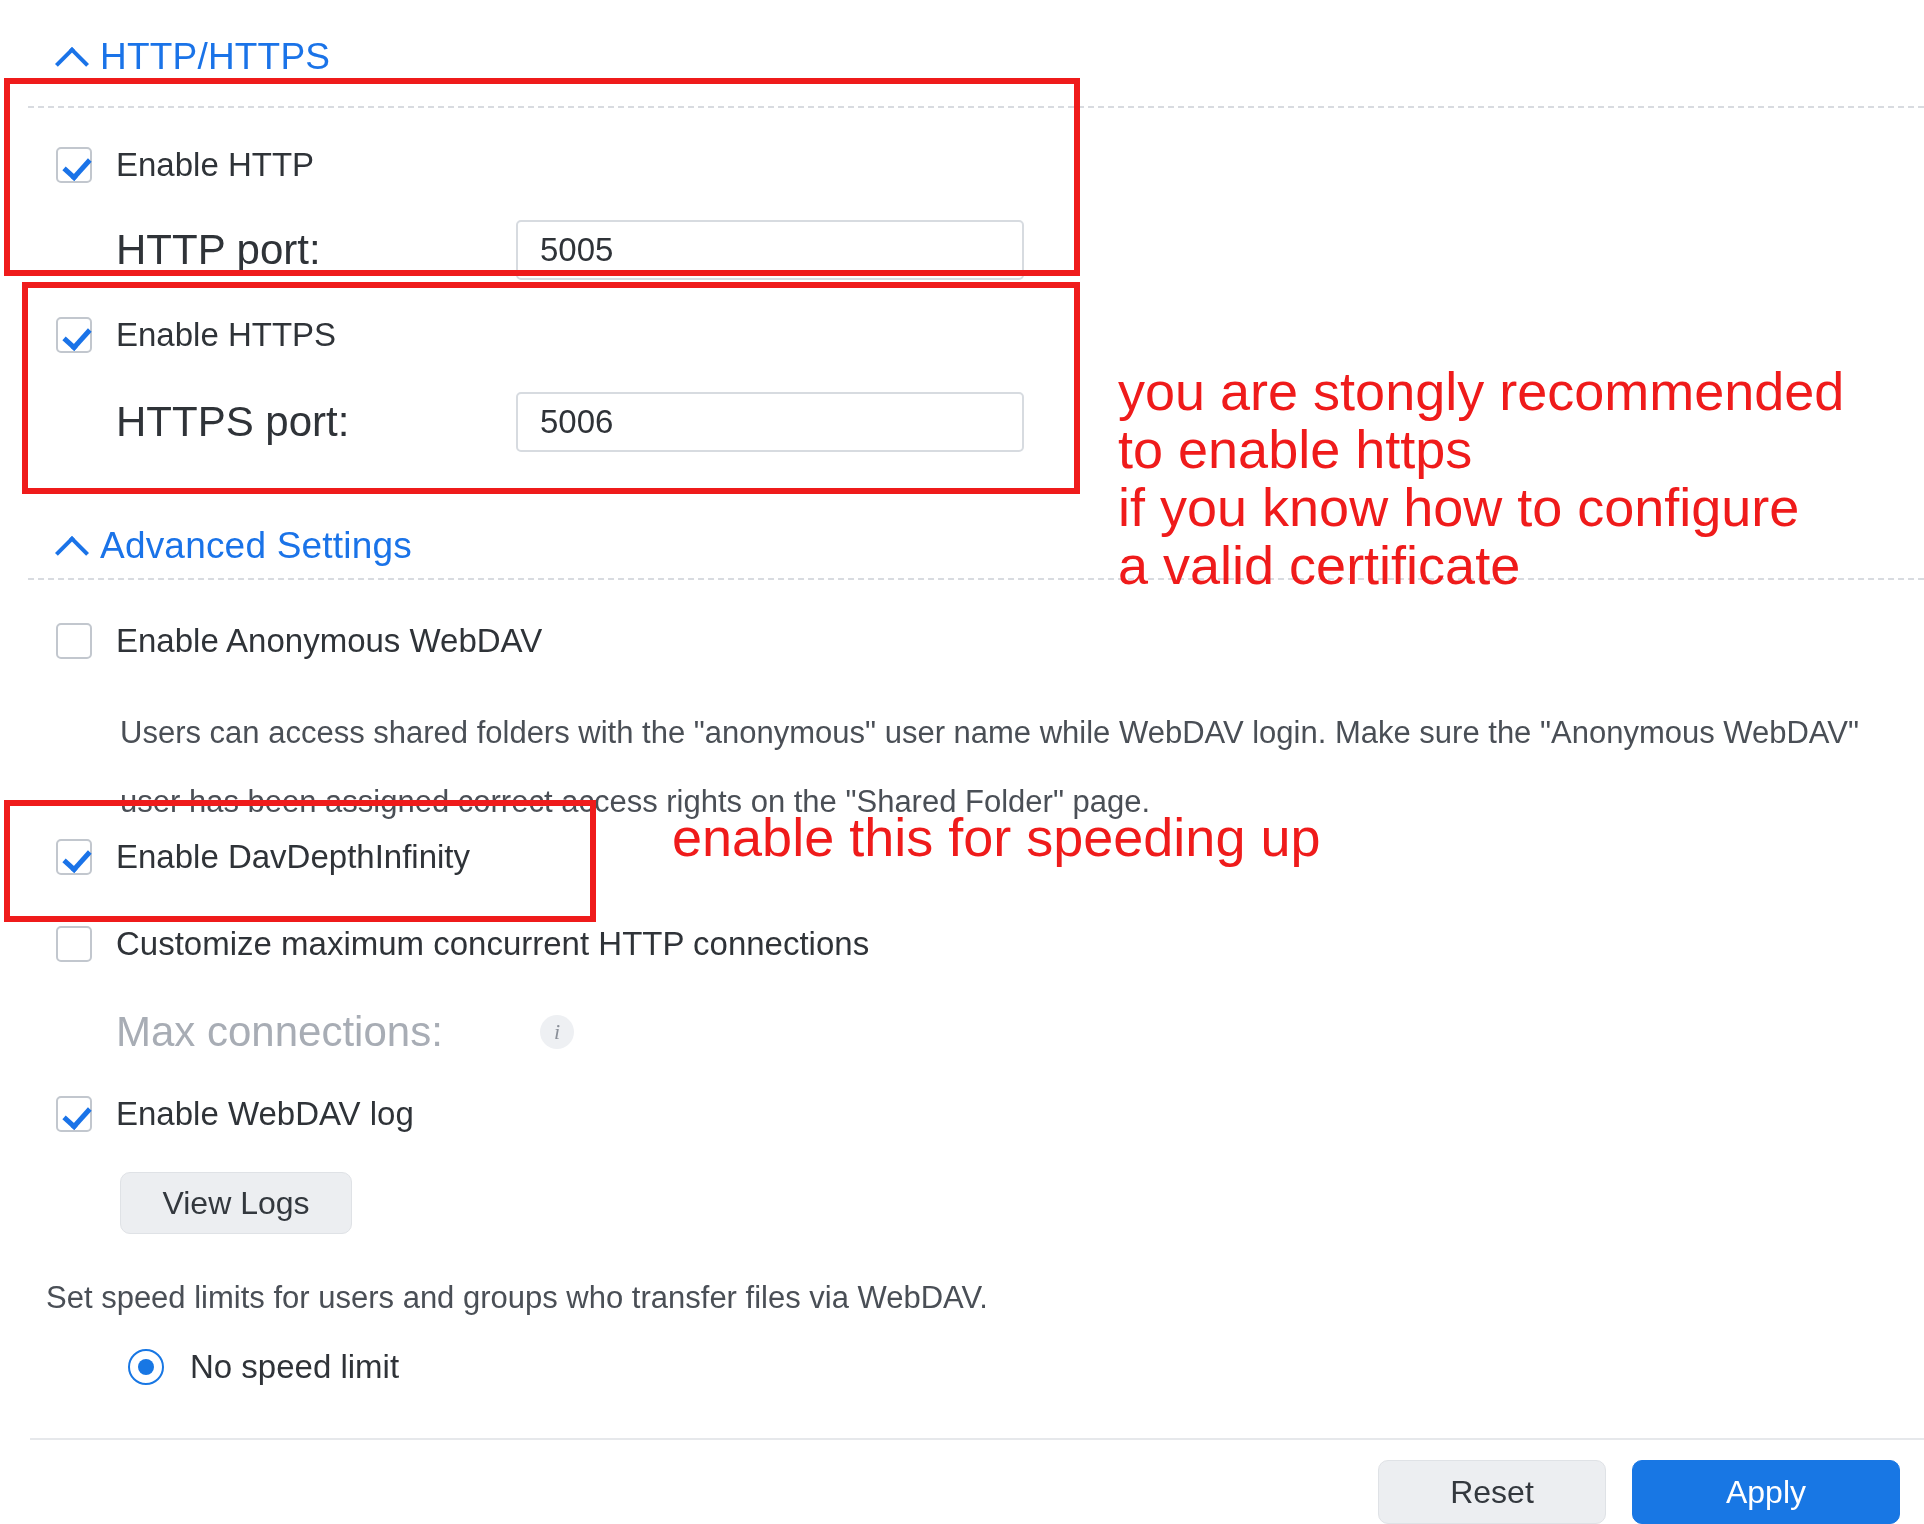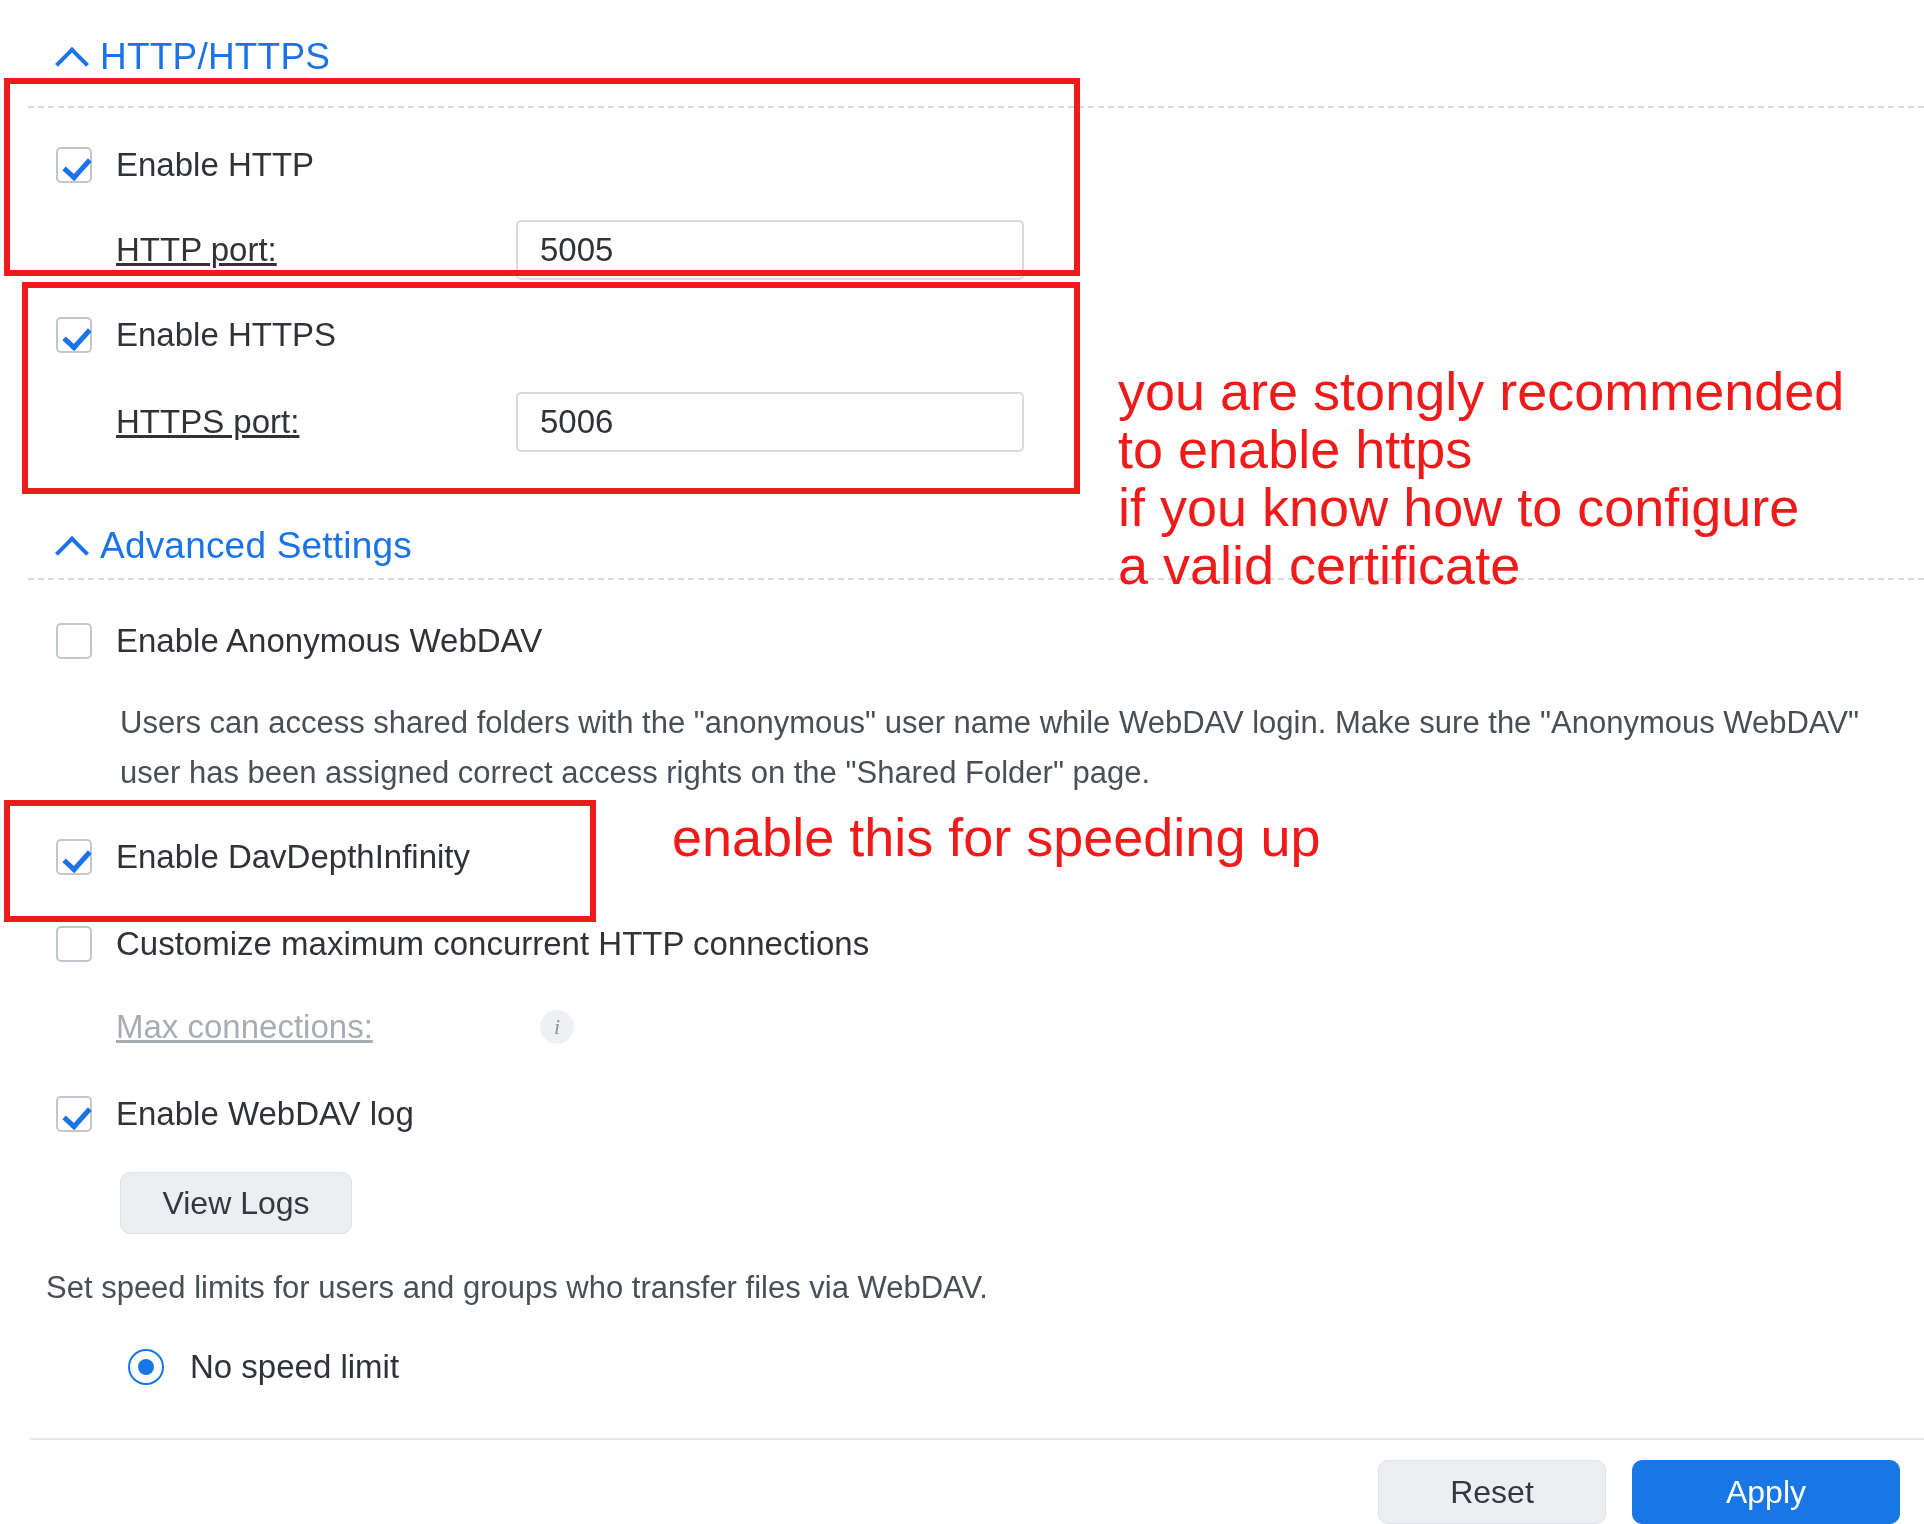--- a/index.html
+++ b/index.html
@@ -87,24 +87,23 @@
     white-space: nowrap;
   }
 
   
   .field-row {
     position: absolute;
     display: flex;
     align-items: center;
   }
   .field-label {
-    font-size: 33px;
+    font-size: 42px;
     color: #2f3338;
     white-space: nowrap;
-    text-decoration: underline;
   }
   .field-label.muted { color: #a8adb5; }
   .text-input {
     width: 508px;
     height: 60px;
     border: 2px solid #d7dbe0;
     border-radius: 5px;
     background: #fff;
     font-size: 33px;
     color: #2f3338;
@@ -129,21 +128,21 @@
     display: flex;
     align-items: center;
     justify-content: center;
     margin-left: 24px;
   }
 
   
   .body-text {
     position: absolute;
     font-size: 31px;
-    line-height: 50px;
+    line-height: 69px;
     color: #4a4f56;
   }
 
   
   .btn {
     display: inline-flex;
     align-items: center;
     justify-content: center;
     border-radius: 10px;
     font-size: 32px;

